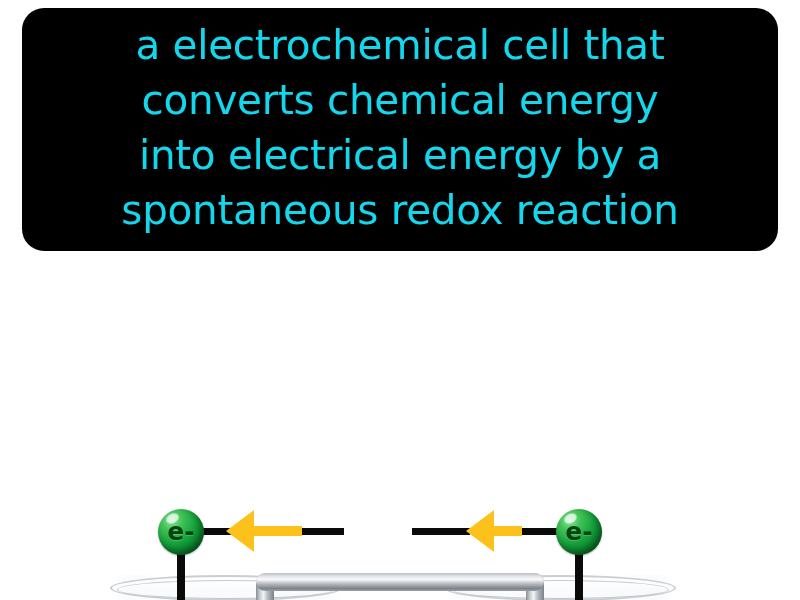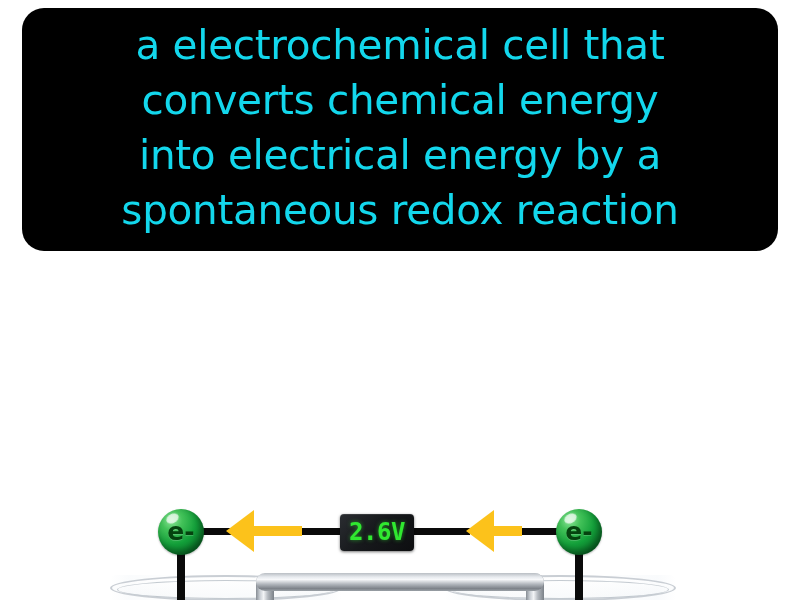--- a/index.html
+++ b/index.html
@@ -294,23 +294,20 @@
     <div class="circuit-wire" id="wire-seg-a"></div>
     <div class="circuit-wire" id="wire-seg-b"></div>
     <div class="circuit-wire" id="wire-seg-c"></div>
     <div class="circuit-wire" id="wire-seg-d"></div>
 
     <div class="arrow-tail" id="arrow-tail-left"></div>
     <div class="flow-arrow" id="arrow-left"></div>
     <div class="arrow-tail" id="arrow-tail-right"></div>
     <div class="flow-arrow" id="arrow-right"></div>
 
-    <div id="voltmeter">
-      <div id="voltmeter-reading">2.6V</div>
-    </div>
 
     <div class="electron" id="electron-left">
       <div class="electron-label">e-</div>
     </div>
     <div class="electron" id="electron-right">
       <div class="electron-label">e-</div>
     </div>
 
   </div>
 </div>

